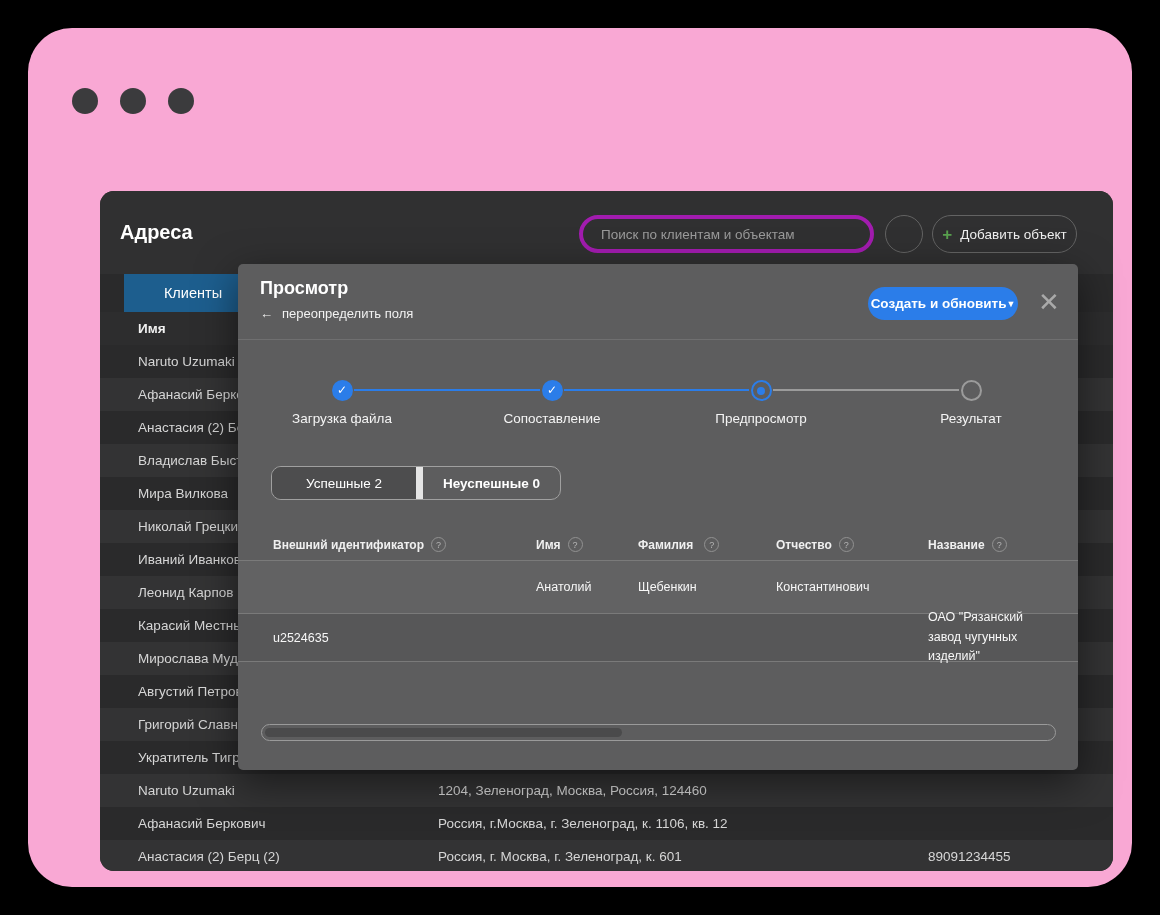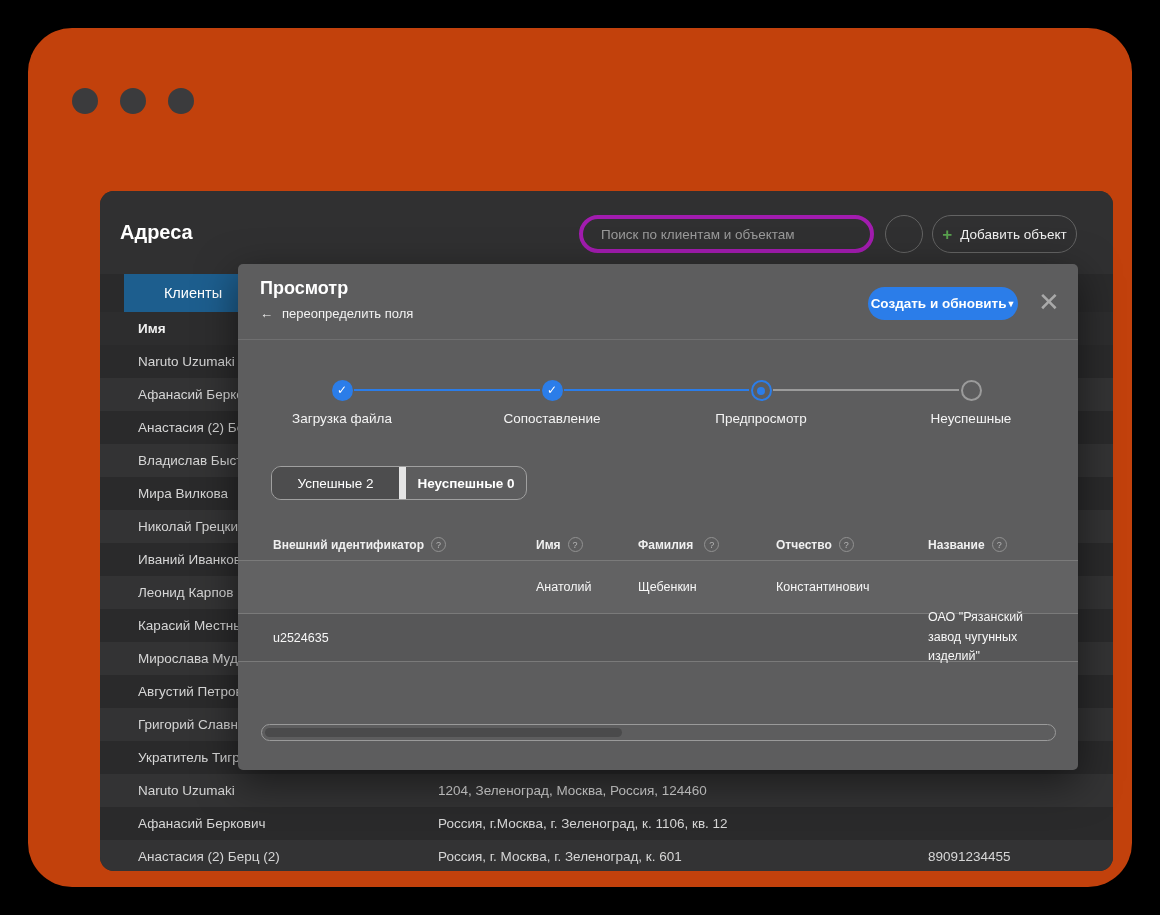--- a/index.html
+++ b/index.html
@@ -1,19 +1,19 @@
 <!DOCTYPE html>
 <html><head>
 <meta charset="utf-8">
 <style>
   * { margin:0; padding:0; box-sizing:border-box; }
   html,body { width:1160px; height:915px; background:#000; overflow:hidden;
     font-family:"Liberation Sans","DejaVu Sans",sans-serif; }
   .frame { position:absolute; left:28px; top:28px; width:1104px; height:859px;
-    background:#c2410c; border-radius:44px; }
+    background:#f9a8d4; border-radius:44px; }
   .dots { position:absolute; left:44px; top:60px; display:flex; gap:22px; }
   .dot { width:26px; height:26px; border-radius:50%; background:#3b3b3d; }
 
   
   .app { position:absolute; left:72px; top:163px; width:1013px; height:680px;
     background:#2d2d2e; border-radius:14px; overflow:hidden; }
   .app-header { position:relative; height:83px; background:#303031; }
   .app-title { position:absolute; left:20px; top:30px; color:#fff; font-size:20px; font-weight:bold; }
   .search { position:absolute; left:479px; top:24px; width:295px; height:38px;
     border:4px solid #a21caf; border-radius:19px; background:transparent; color:#c9c9c9;
@@ -62,21 +62,21 @@
     margin:-4px 0 0 -4px; border-radius:50%; background:#2b7de9; }
   .step.upcoming .scircle { border:2px solid #9b9b9b; background:transparent; }
   .slabel { margin-top:10px; font-size:13.5px; color:#f4f4f4; }
   .line { position:absolute; top:49px; height:2px; background:#9b9b9b; }
   .line.blue { background:#2b7de9; }
   .l1{left:116px; width:186px;} .l2{left:326px; width:185px;} .l3{left:535px; width:186px;}
 
   
   .rtabs { position:absolute; left:33px; top:202px; height:34px; display:flex;
     border:1px solid #a0a0a0; border-radius:10px; overflow:hidden; }
-  .rtab { width:127px; height:100%; background:transparent; border:none; color:#fff;
+  .rtab { width:144px; height:100%; background:transparent; border:none; color:#fff;
     font-size:13.5px; cursor:pointer; }
   .rtab.active { background:#4d4d4e; }
   .rtab + .rtab { border-left:7px solid #e5e5e5;font-weight:bold; }
 
   
   .ptable { position:absolute; left:0; top:264px; width:100%; }
   .phead { position:relative; height:33px; border-bottom:1px solid #7a7a7a; }
   .pcol { position:absolute; top:0; height:33px; display:flex; align-items:center; gap:7px;
     font-size:12px; font-weight:bold; color:#f0f0f0; }
   .pc1{left:35px;} .pc2{left:298px;} .pc3{left:400px;gap:11px;} .pc4{left:538px;} .pc5{left:690px;}
@@ -204,21 +204,21 @@
           <div class="scircle">✓</div>
           <div class="slabel">Сопоставление</div>
         </div>
         <div class="line l3"></div>
         <div class="step s3 current">
           <div class="scircle"></div>
           <div class="slabel">Предпросмотр</div>
         </div>
         <div class="step s4 upcoming">
           <div class="scircle"></div>
-          <div class="slabel">Неуспешные</div>
+          <div class="slabel">Результат</div>
         </div>
       </div>
 
     <div class="rtabs">
         <button class="rtab active">Успешные 2</button>
         <button class="rtab">Неуспешные 0</button>
       </div>
 
     <div class="ptable">
       <div class="phead">

